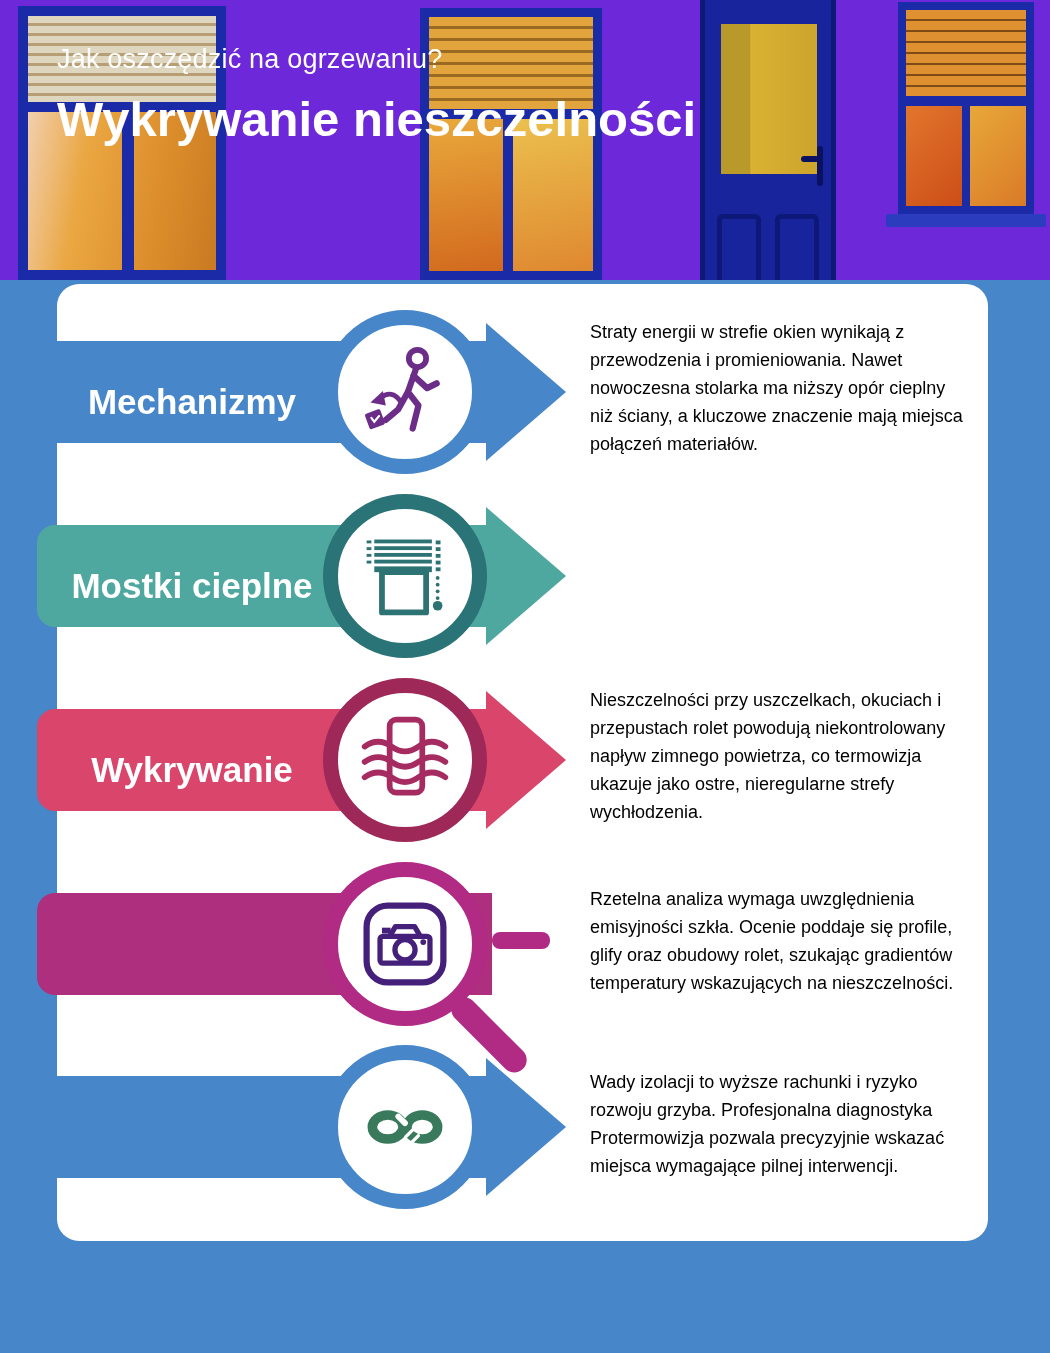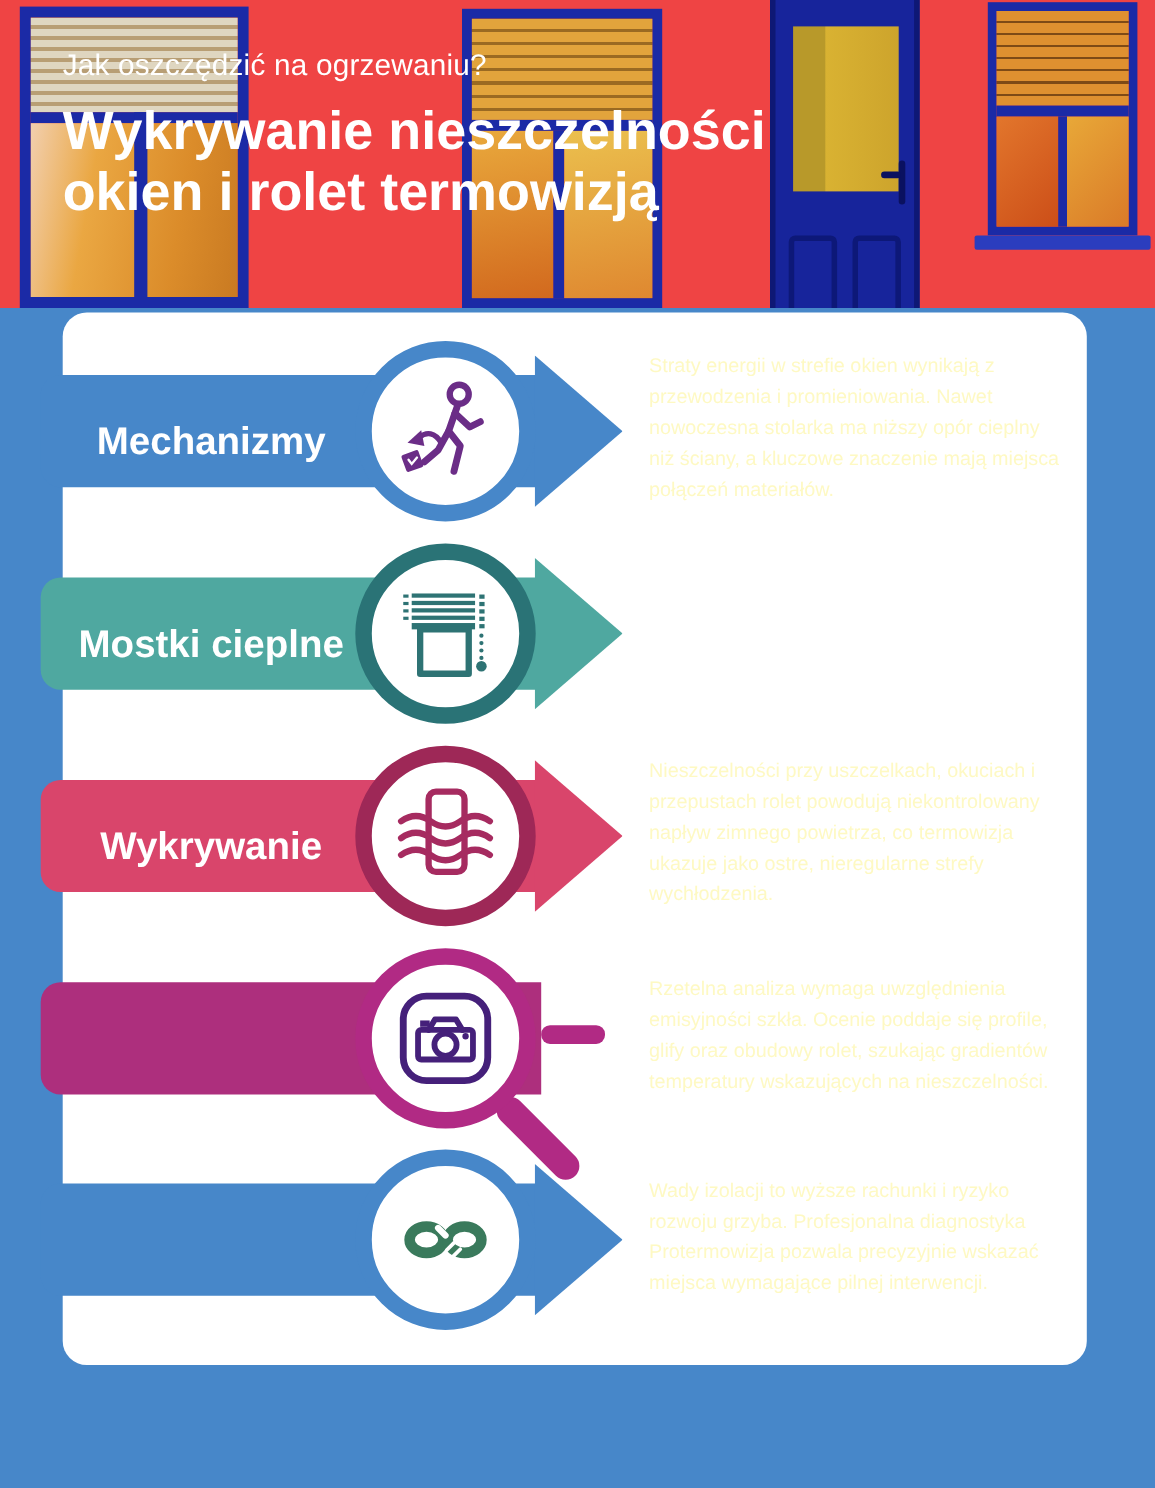--- a/index.html
+++ b/index.html
@@ -1,20 +1,20 @@
 <!DOCTYPE html>
 <html><head>
 <meta charset="utf-8">
 <style>
   html,body{margin:0;padding:0;}
   body{font-family:"Liberation Sans","DejaVu Sans",sans-serif;}
   .page{position:relative;width:1050px;height:1353px;background:#4787C9;overflow:hidden;}
 
   
-  .header{position:absolute;left:0;top:0;width:1050px;height:280px;background:#ef4444;overflow:hidden;}
+  .header{position:absolute;left:0;top:0;width:1050px;height:280px;background:#6d28d9;overflow:hidden;}
   .win{position:absolute;box-sizing:border-box;border:10px solid #1B2AA6;}
   .winA{left:18px;top:6px;width:208px;height:274px;}
   .winA .blinds{position:absolute;left:0;right:0;top:0;height:86px;
     background:repeating-linear-gradient(180deg,#DFD6C0 0 7px,#B89E74 7px 10px);}
   .winA .hbar{position:absolute;left:0;right:0;top:86px;height:10px;background:#1B2AA6;}
   .winA .pane{position:absolute;left:0;right:0;top:96px;bottom:0;
     background:linear-gradient(100deg,#F2CFAE 0%,#EAA742 30%,#DB8C2A 70%,#C97A22 100%);}
   .winA .vbar{position:absolute;left:94px;top:86px;bottom:0;width:12px;background:#1B2AA6;}
   .winB{left:420px;top:8px;width:182px;height:272px;border-width:9px;}
   .winB .blinds{position:absolute;left:0;right:0;top:0;height:92px;
@@ -68,21 +68,21 @@
   .icon .fl{fill:var(--icon);stroke:none;}
   .icon .wh{fill:none;stroke:#FFFFFF;stroke-linecap:round;}
 
   
   .mag-handle{position:absolute;left:452px;top:148px;width:96px;height:25px;border-radius:13px;
     background:var(--ring);transform:rotate(45deg);transform-origin:12px 12px;z-index:3;}
   .mag-tip{position:absolute;left:492px;top:83px;width:58px;height:17px;border-radius:8px;
     background:var(--ring);z-index:3;}
 
   .desc{position:absolute;left:590px;top:50%;transform:translateY(-52%);width:382px;
-    margin:0;color:#fef9c3;font-size:18px;line-height:1.55;}
+    margin:0;color:#000000;font-size:18px;line-height:1.55;}
 </style>
 </head>
 <body>
 
 <div class="page">
 
   <div class="header">
     <div class="win winA">
       <div class="blinds"></div>
       <div class="hbar"></div>
@@ -108,21 +108,20 @@
       <div class="hbar"></div>
       <div class="paneL"></div>
       <div class="vbar"></div>
       <div class="paneR"></div>
     </div>
     <div class="sill"></div>
 
     <div class="kicker">Jak oszczędzić na ogrzewaniu?</div>
     <div class="title">
       <span>Wykrywanie nieszczelności</span><br>
-      <span>okien i rolet termowizją</span>
     </div>
   </div>
 
   <div class="card"></div>
 
   <section class="row row1" style="--banner: #4787C9; --ring: #4787C9; --icon: #6B2D87;">
     <div class="banner"></div>
     <div class="arrowhead"></div>
     <div class="banner-label">Mechanizmy</div>
     <div class="circle">

